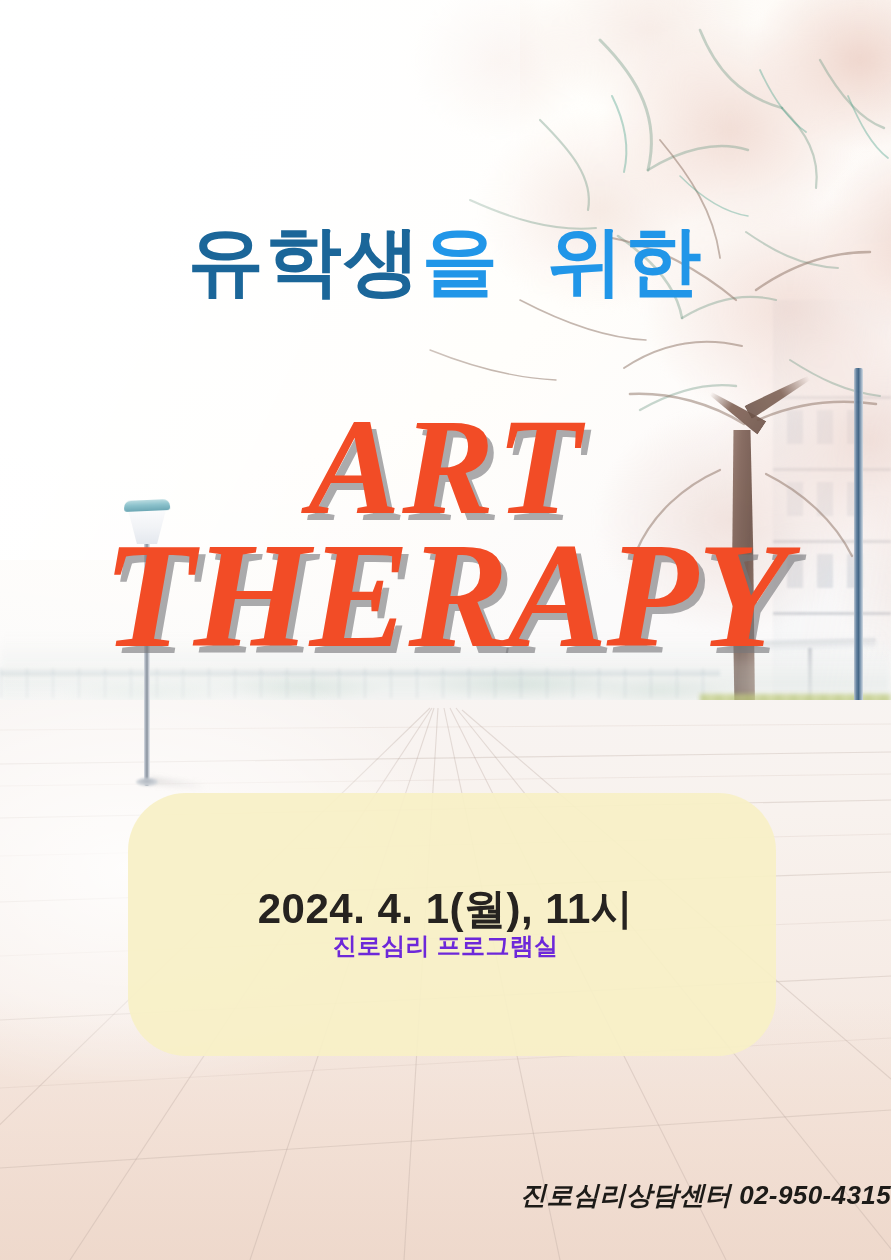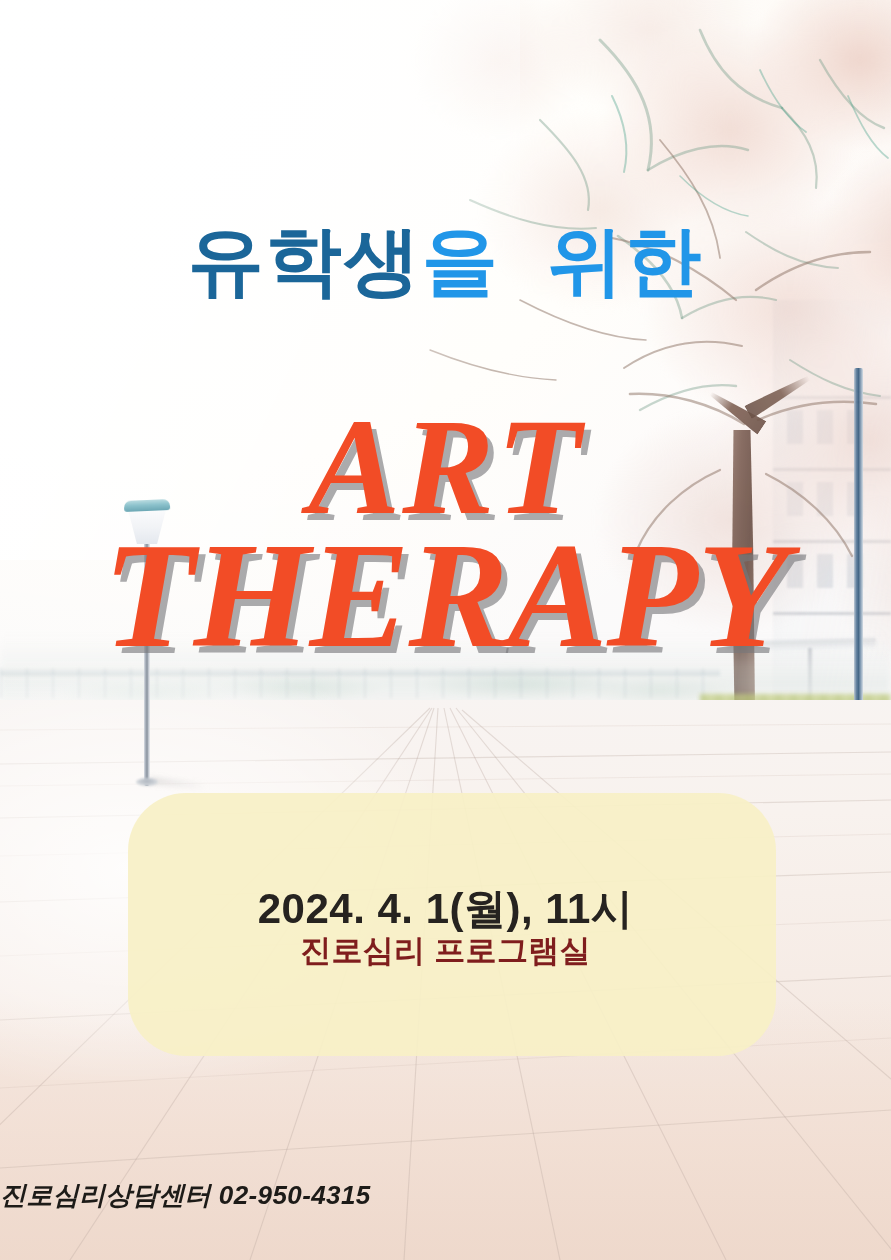--- a/index.html
+++ b/index.html
@@ -223,27 +223,27 @@
   .info-card-inner { position:absolute; inset:0; }
 
   .info-date {
     position:absolute; left:0; top:845px; width:891px; text-align:center;
     font-size:42px; font-weight:700; color:#262320;
     font-family:"Liberation Sans","DejaVu Sans",sans-serif;
     letter-spacing:.5px; white-space:nowrap;margin-top:36px;
   }
   .info-place {
     position:absolute; left:0; top:930px; width:891px; text-align:center;
-    font-size:31px; font-weight:700; color:#7f1d1d;
+    font-size:24px; font-weight:700; color:#6d28d9;
     font-family:"Liberation Sans","DejaVu Sans",sans-serif;
     line-height:1.34; letter-spacing:.3px;
   }
 
   .footer-contact {
-    position:absolute; left:0; top:1178px; width:891px; text-align:left;
+    position:absolute; left:0; top:1178px; width:891px; text-align:right;
     font-size:26px; font-weight:700; font-style:italic; color:#1d1b18;
     font-family:"Liberation Sans","DejaVu Sans",sans-serif;
     letter-spacing:.4px; white-space:nowrap;
   }
 </style>
 </head>
 <body>
 
 <div id="poster">
 

